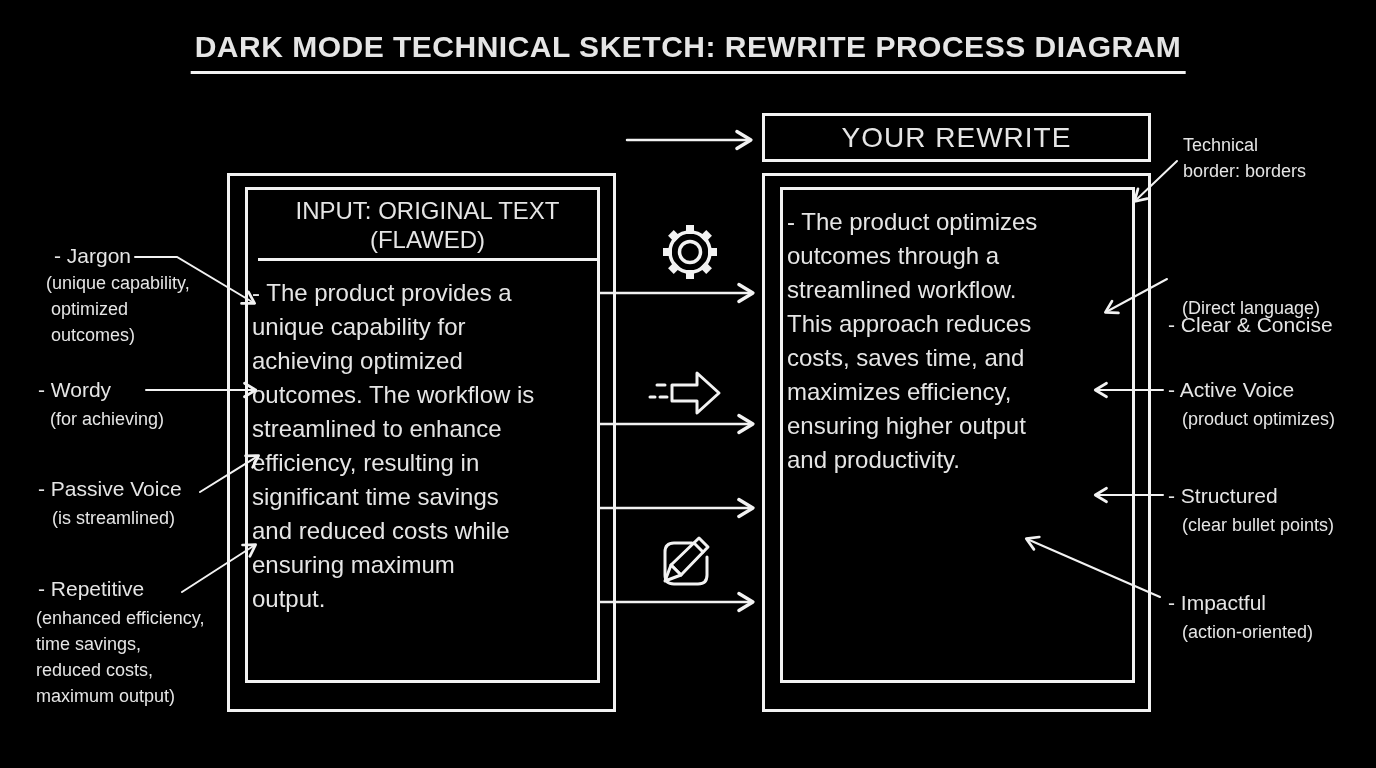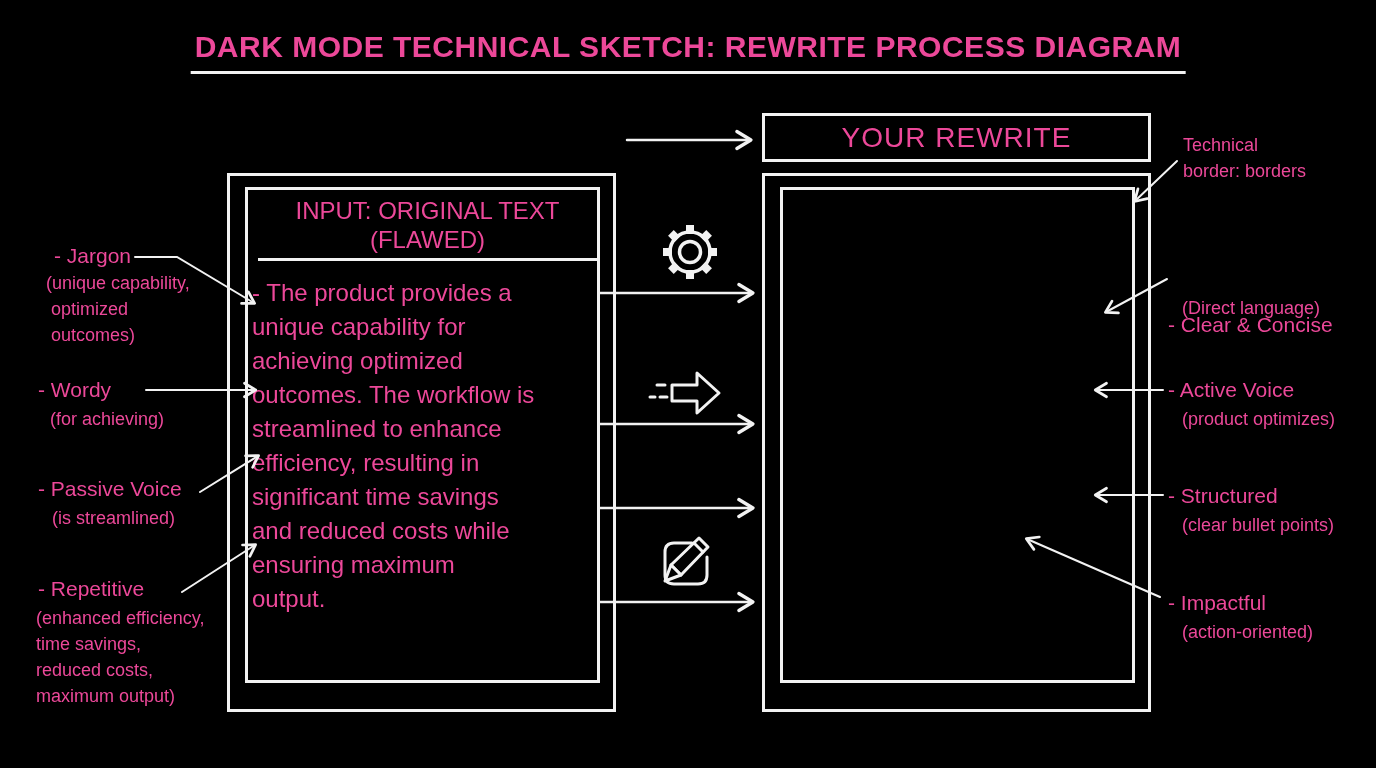--- a/index.html
+++ b/index.html
@@ -1,18 +1,18 @@
 <!DOCTYPE html>
 <html><head>
 <meta charset="utf-8">
 <style>
   html,body{margin:0;padding:0;background:#000;}
   .canvas{
     position:relative;width:1376px;height:768px;background:#000;overflow:hidden;
-    font-family:"Liberation Sans",sans-serif;color:#ec4899;
+    font-family:"Liberation Sans",sans-serif;color:#e5e5e5;
   }
   .title{
     position:absolute;top:30px;left:50%;transform:translateX(-50%);
     font-size:30px;font-weight:bold;letter-spacing:.5px;white-space:nowrap;
     border-bottom:3px solid #f2f2f2;padding:0 4px 7px 4px;
   }
   .hdr-box{
     position:absolute;top:113px;width:389px;height:49px;border:3px solid #f2f2f2;
     box-sizing:border-box;display:flex;align-items:center;justify-content:center;
     font-size:28px;letter-spacing:1px;
@@ -64,20 +64,28 @@
 achieving optimized
 outcomes. The workflow is
 streamlined to enhance
 efficiency, resulting in
 significant time savings
 and reduced costs while
 ensuring maximum
 output.</div>
   </div>
   <div class="inner-box right">
+    <div class="inner-body">- The product optimizes
+outcomes through a
+streamlined workflow.
+This approach reduces
+costs, saves time, and
+maximizes efficiency,
+ensuring higher output
+and productivity.</div>
   </div>
 
   <div class="ann-label" style="left:38px;top:244px;margin-left:16px;">- Jargon</div>
   <div class="ann-sub" style="left:46px;top:270px;">(unique capability,
  optimized
  outcomes)</div>
 
   <div class="ann-label" style="left:38px;top:378px;">- Wordy</div>
   <div class="ann-sub" style="left:50px;top:406px;">(for achieving)</div>
 

